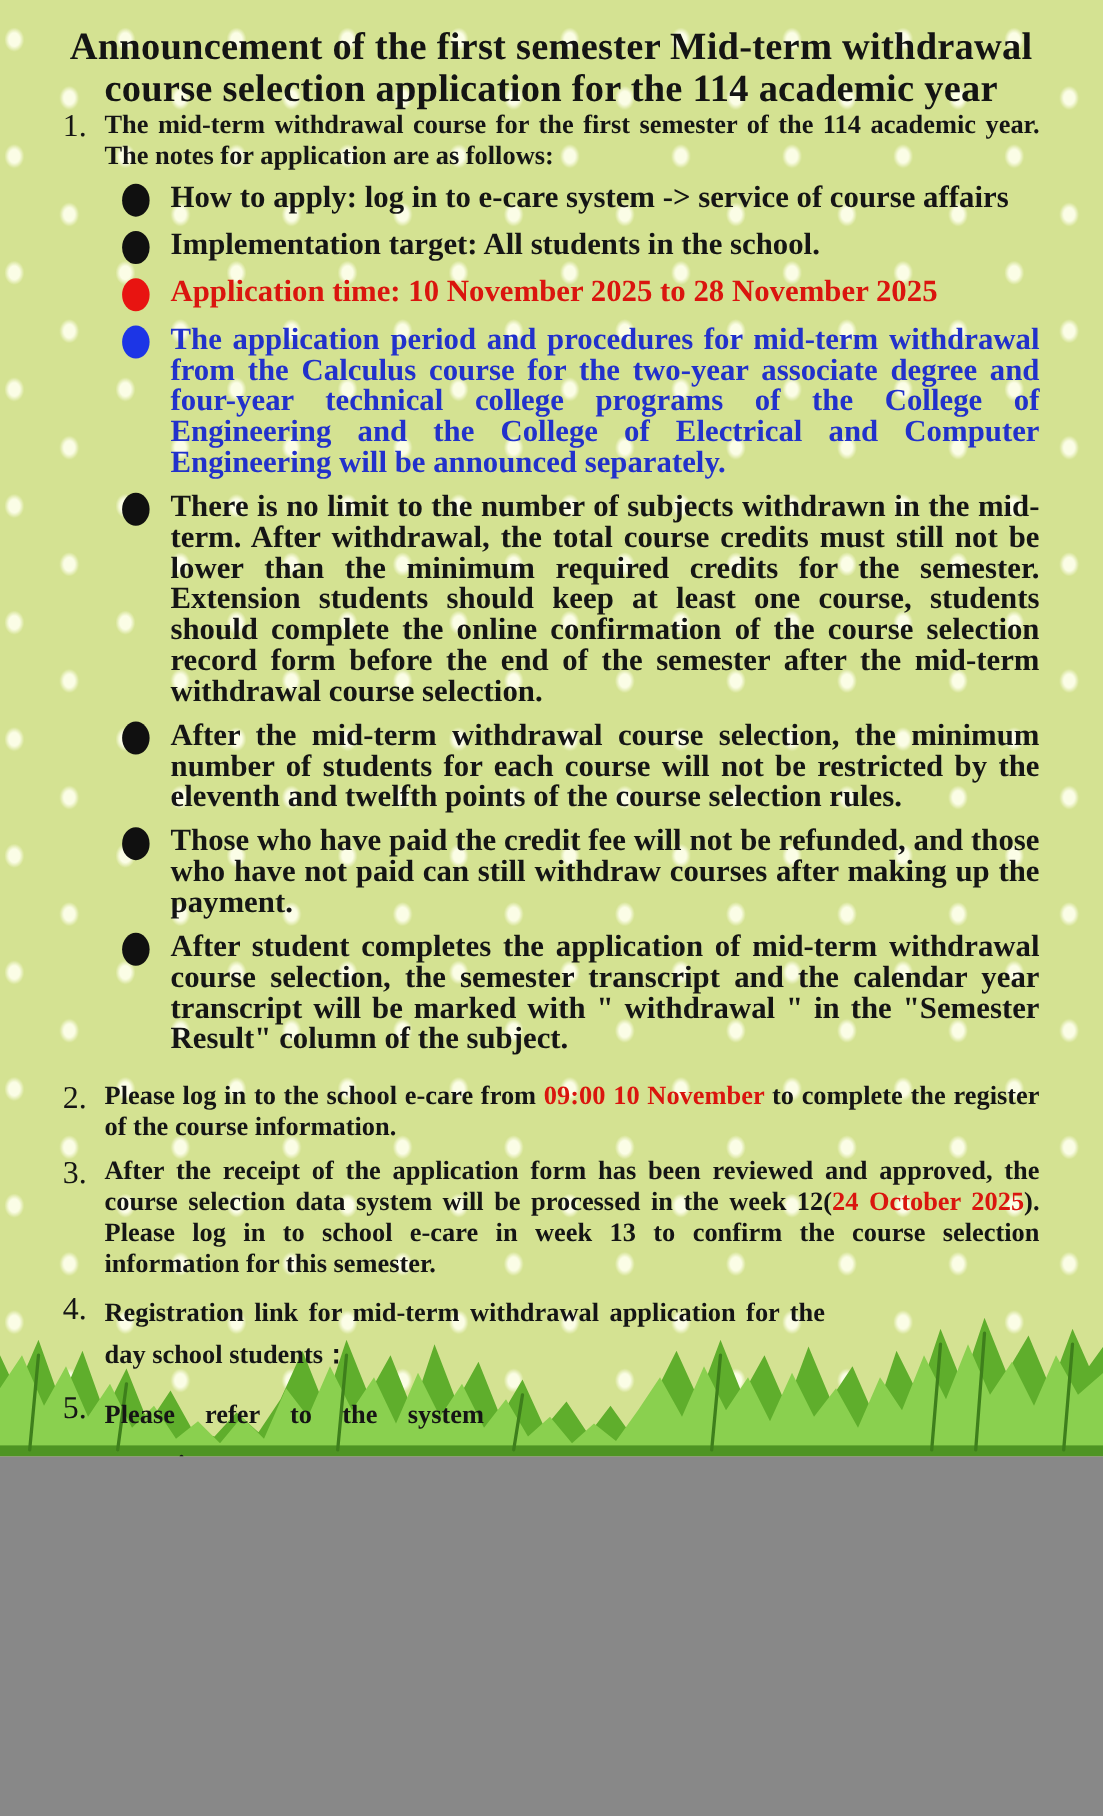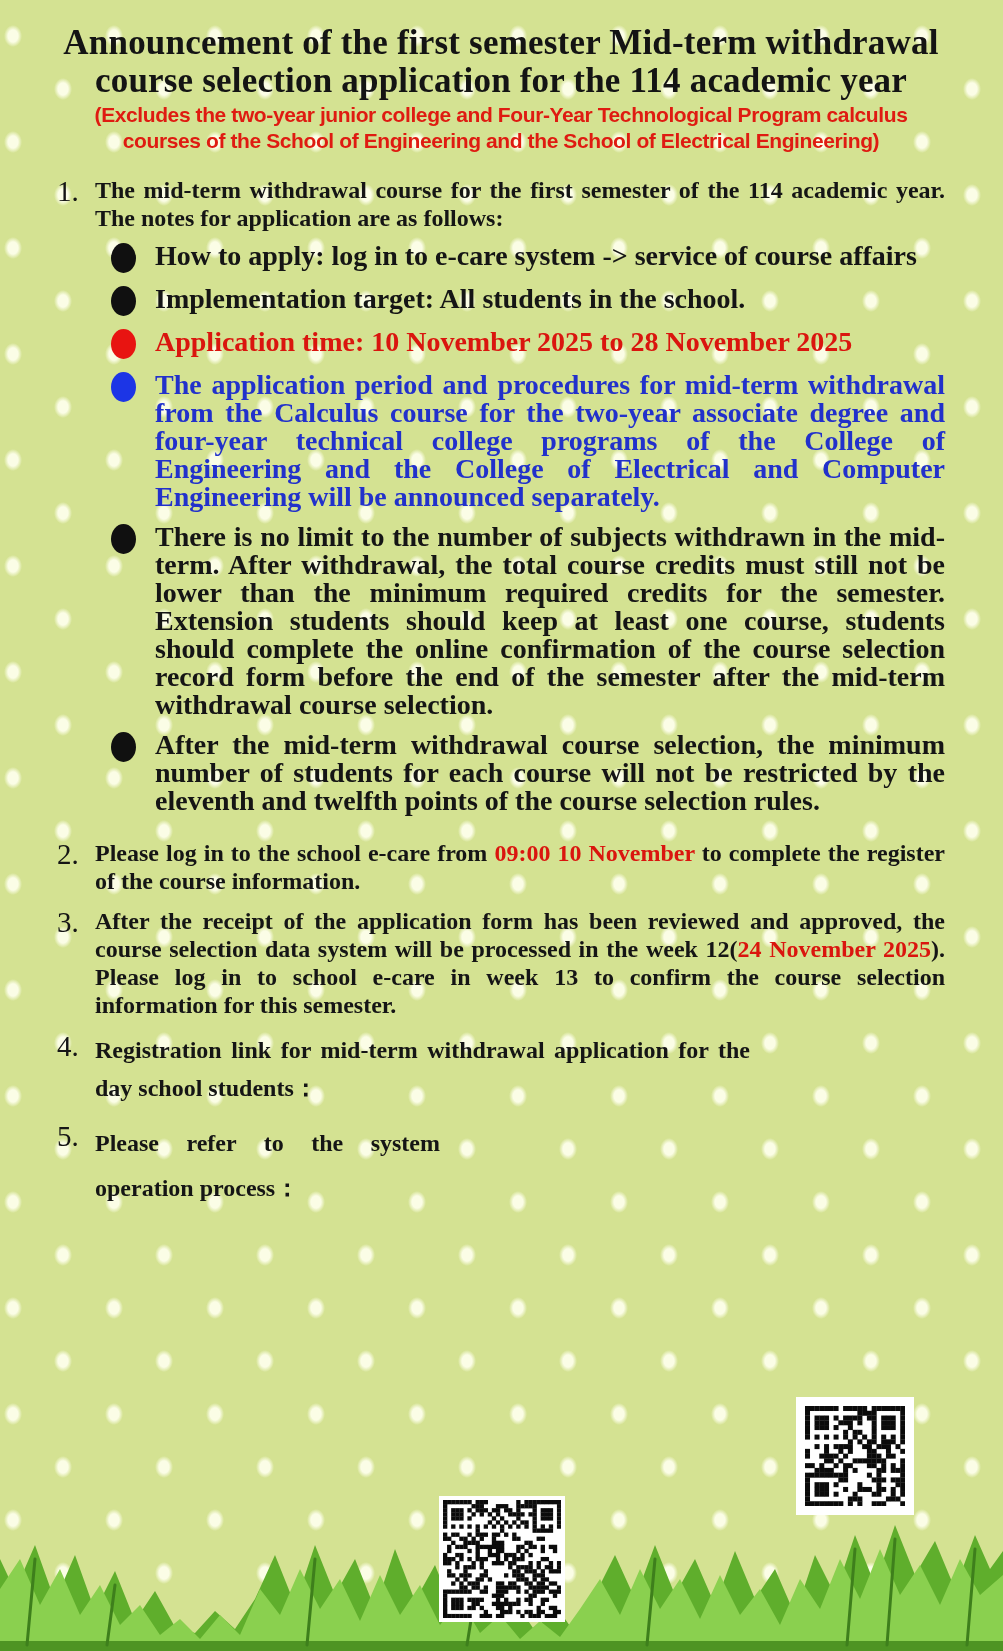--- a/index.html
+++ b/index.html
@@ -1,18 +1,18 @@
 <!DOCTYPE html>
 <html><head>
 <meta charset="utf-8">
 <style>
   html,body{margin:0;padding:0;background:#888;}
   .page{
     position:relative;
-    width:1003px;height:1651px;
+    width:1003px;height:1324px;
     margin:0 auto;
     overflow:hidden;
     background-color:#d4e292;
     background-image:
       radial-gradient(9px 11px at 13px 36px, #fbfde6 55%, rgba(251,253,230,0) 100%),
       radial-gradient(9px 11px at 63px 89px, #fbfde6 55%, rgba(251,253,230,0) 100%);
     background-size:101px 106px, 101px 106px;
     font-family:"Liberation Serif","DejaVu Serif",serif;
     color:#151515;
   }
@@ -74,21 +74,20 @@
       <path d="M847 122 L855 26" stroke="#3e7f1c" stroke-width="3" fill="none" stroke-linecap="round"></path>
       <path d="M887 122 L895 16" stroke="#3e7f1c" stroke-width="3" fill="none" stroke-linecap="round"></path>
       <path d="M967 122 L975 26" stroke="#3e7f1c" stroke-width="3" fill="none" stroke-linecap="round"></path>
       <path d="M467 122 L475 72" stroke="#3e7f1c" stroke-width="3" fill="none" stroke-linecap="round"></path>
       <path d="M107 122 L115 62" stroke="#3e7f1c" stroke-width="3" fill="none" stroke-linecap="round"></path>
     </svg>
 
   <div class="content">
 
     <h1>Announcement of the first semester Mid-term withdrawal course selection application for the 114 academic year</h1>
-    <p class="subtitle">(Excludes the two-year junior college and Four-Year Technological Program calculus courses of the School of Engineering and the School of Electrical Engineering)</p>
 
     <ol class="olist">
 
       <li class="oitem">
         <span class="num">1.</span>
         <div>
           <div class="itext">The mid-term withdrawal course for the first semester of the 114 academic year. The notes for application are as follows:</div>
           <ul class="bullets">
             <li class="brow">
               <span class="marker"></span>
@@ -107,32 +106,40 @@
               <p class="btext blue">The application period and procedures for mid-term withdrawal from the Calculus course for the two-year associate degree and four-year technical college programs of the College of Engineering and the College of Electrical and Computer Engineering will be announced separately.</p>
             </li>
             <li class="brow">
               <span class="marker"></span>
               <p class="btext">There is no limit to the number of subjects withdrawn in the mid-term. After withdrawal, the total course credits must still not be lower than the minimum required credits for the semester. Extension students should keep at least one course, students should complete the online confirmation of the course selection record form before the end of the semester after the mid-term withdrawal course selection.</p>
             </li>
             <li class="brow">
               <span class="marker"></span>
               <p class="btext">After the mid-term withdrawal course selection, the minimum number of students for each course will not be restricted by the eleventh and twelfth points of the course selection rules.</p>
             </li>
+            <li class="brow">
+              <span class="marker"></span>
+              <p class="btext">Those who have paid the credit fee will not be refunded, and those who have not paid can still withdraw courses after making up the payment.</p>
+            </li>
+            <li class="brow">
+              <span class="marker"></span>
+              <p class="btext">After student completes the application of mid-term withdrawal course selection, the semester transcript and the calendar year transcript will be marked with " withdrawal " in the "Semester Result" column of the subject.</p>
+            </li>
           </ul>
         </div>
       </li>
 
       <li class="oitem">
         <span class="num">2.</span>
         <div class="itext"><span>Please log in to the school e-care from </span><span class="hl">09:00 10 November</span><span> to complete the register of the course information.</span></div>
       </li>
 
       <li class="oitem">
         <span class="num">3.</span>
-        <div class="itext"><span>After the receipt of the application form has been reviewed and approved, the course selection data system will be processed in the week 12(</span><span class="hl">24 November 2025</span><span>). Please log in to school e-care in week 13 to confirm the course selection information for this semester.</span></div>
+        <div class="itext"><span>After the receipt of the application form has been reviewed and approved, the course selection data system will be processed in the week 12(</span><span class="hl">24 October 2025</span><span>). Please log in to school e-care in week 13 to confirm the course selection information for this semester.</span></div>
       </li>
 
       <li class="oitem item4">
         <span class="num">4.</span>
         <div class="itext">Registration link for mid-term withdrawal application for the day school students：</div>
       </li>
 
       <li class="oitem item5">
         <span class="num">5.</span>
         <div class="itext">Please refer to the system operation process：</div>

